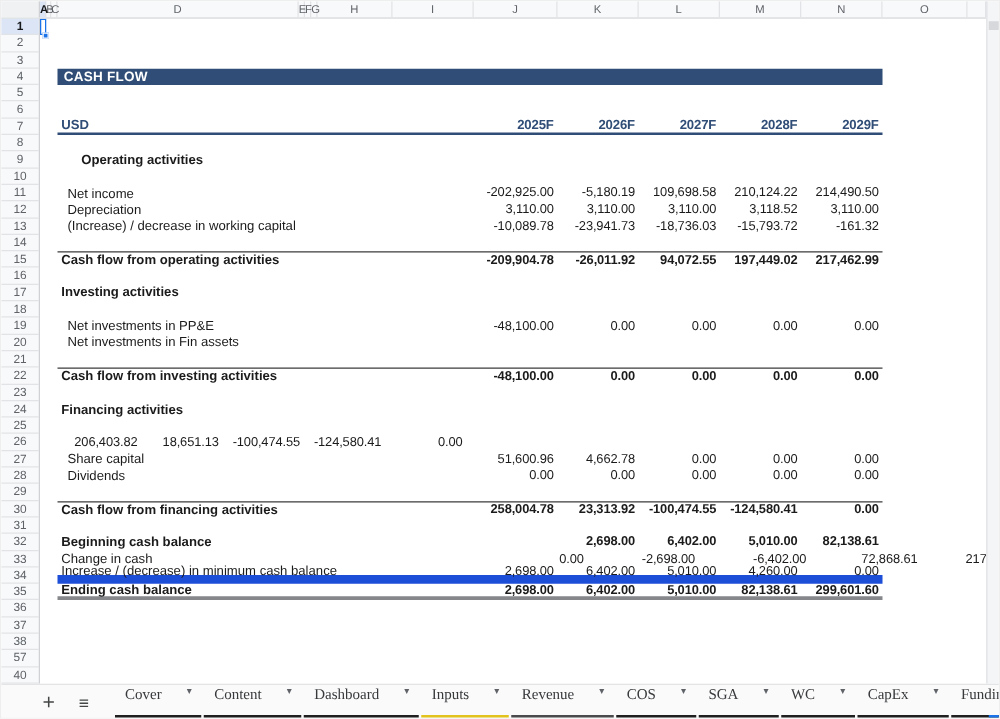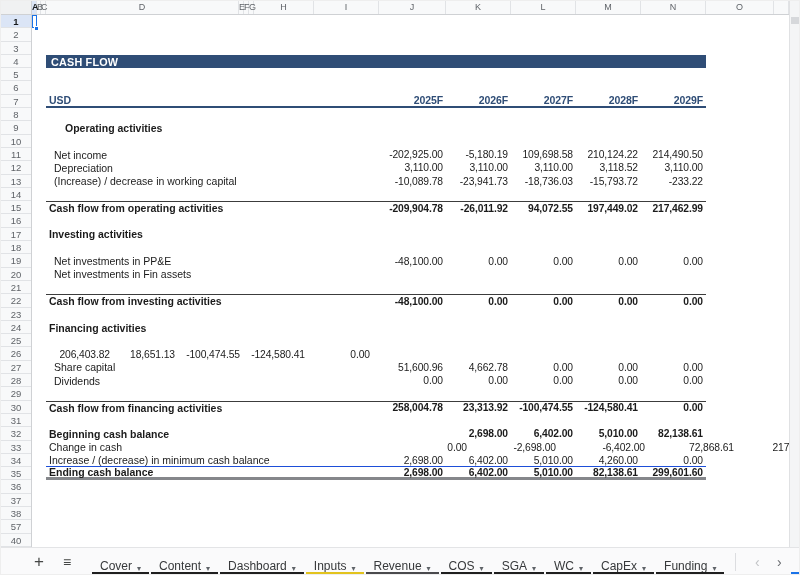--- a/index.html
+++ b/index.html
@@ -46,21 +46,21 @@
   }
   .c { height:100%; display:flex; align-items:center; }
   .lab { flex:none; width:333px; padding-left:3px; white-space:nowrap; overflow:visible; }
   .num { flex:none; justify-content:flex-end; padding-right:3px; font-size:10.3px; letter-spacing:-0.1px; }
   .num span { white-space:nowrap; }
   .t-detail .lab { padding-left:8px; }
   .t-section .lab { font-weight:bold; }
   .t-total { font-weight:bold; border-top:1px solid #3c3c3c; }
   .t-bold  { font-weight:bold; }
   .t-grand { font-weight:bold; border-bottom:3px solid #85878b; }
-  .rb { border-bottom:1px solid #1d4ed8; }
+  .rb { border-bottom:7px solid #1d4ed8; }
   .t-header { color:#2f4d76; font-weight:bold; border-bottom:2px solid #2f4d76; }
   .t-header .num { font-size:10.5px; }
   .t-title {
     background:#2f4d76; color:#ffffff; font-weight:bold; font-size:10.8px;
     padding-left:5px; letter-spacing:0.2px;
   }
   
   .cursor {
     position:absolute; left:0; top:0; width:5px; height:13px;
     border:1px solid #1a73e8; background:transparent; z-index:5;
@@ -82,22 +82,22 @@
     display:flex; align-items:stretch;
   }
   .tbtn {
     background:none; border:none; width:24px; margin-top:0;
     font-size:15px; color:#454746; cursor:pointer; flex:none;
   }
   .tbtn.add { margin-left:26px; font-size:17px; font-weight:400; }
   .tbtn.menu { margin-left:4px; font-size:14px; }
   .tabs { display:flex; align-items:stretch; margin-left:12px; }
   .tab {
-    position:relative; display:flex; align-items:flex-end; gap:5px;
-    padding:0 9px 3px 9px; cursor:pointer; flex:none;
+    position:relative; display:flex; align-items:flex-start; gap:20px;
+    padding:0 9px 3px 9px; cursor:pointer; flex:none;font-family:Liberation Serif, serif;
   }
   .tab .tlabel { font-size:12px; color:#37393b; font-weight:500; white-space:nowrap; }
   .tab .tarrow { font-size:8px; color:#5f6368; }
   .tab .strip { position:absolute; left:1px; right:1px; bottom:0; height:4px; }
   .sep { width:1px; background:#dcdde0; margin:5px 10px; flex:none; }
   .nav {
     background:none; border:none; width:22px; font-size:14px; cursor:pointer; flex:none;
   }
   .nav.prev { color:#c1c3c6; }
   .nav.next { color:#696c70; }
@@ -240,21 +240,21 @@
         <div class="c num" style="width: 65px;">
           <span>-23,941.73</span>
         </div>
         <div class="c num" style="width: 65px;">
           <span>-18,736.03</span>
         </div>
         <div class="c num" style="width: 65px;">
           <span>-15,793.72</span>
         </div>
         <div class="c num" style="width: 65px;">
-          <span>-233.22</span>
+          <span>-161.32</span>
         </div>
       </div>
       <div class="srow t-total" style="top: 186.2px;">
         <div class="c lab">Cash flow from operating activities</div>
         <div class="c num" style="width: 67px;">
           <span>-209,904.78</span>
         </div>
         <div class="c num" style="width: 65px;">
           <span>-26,011.92</span>
         </div>

